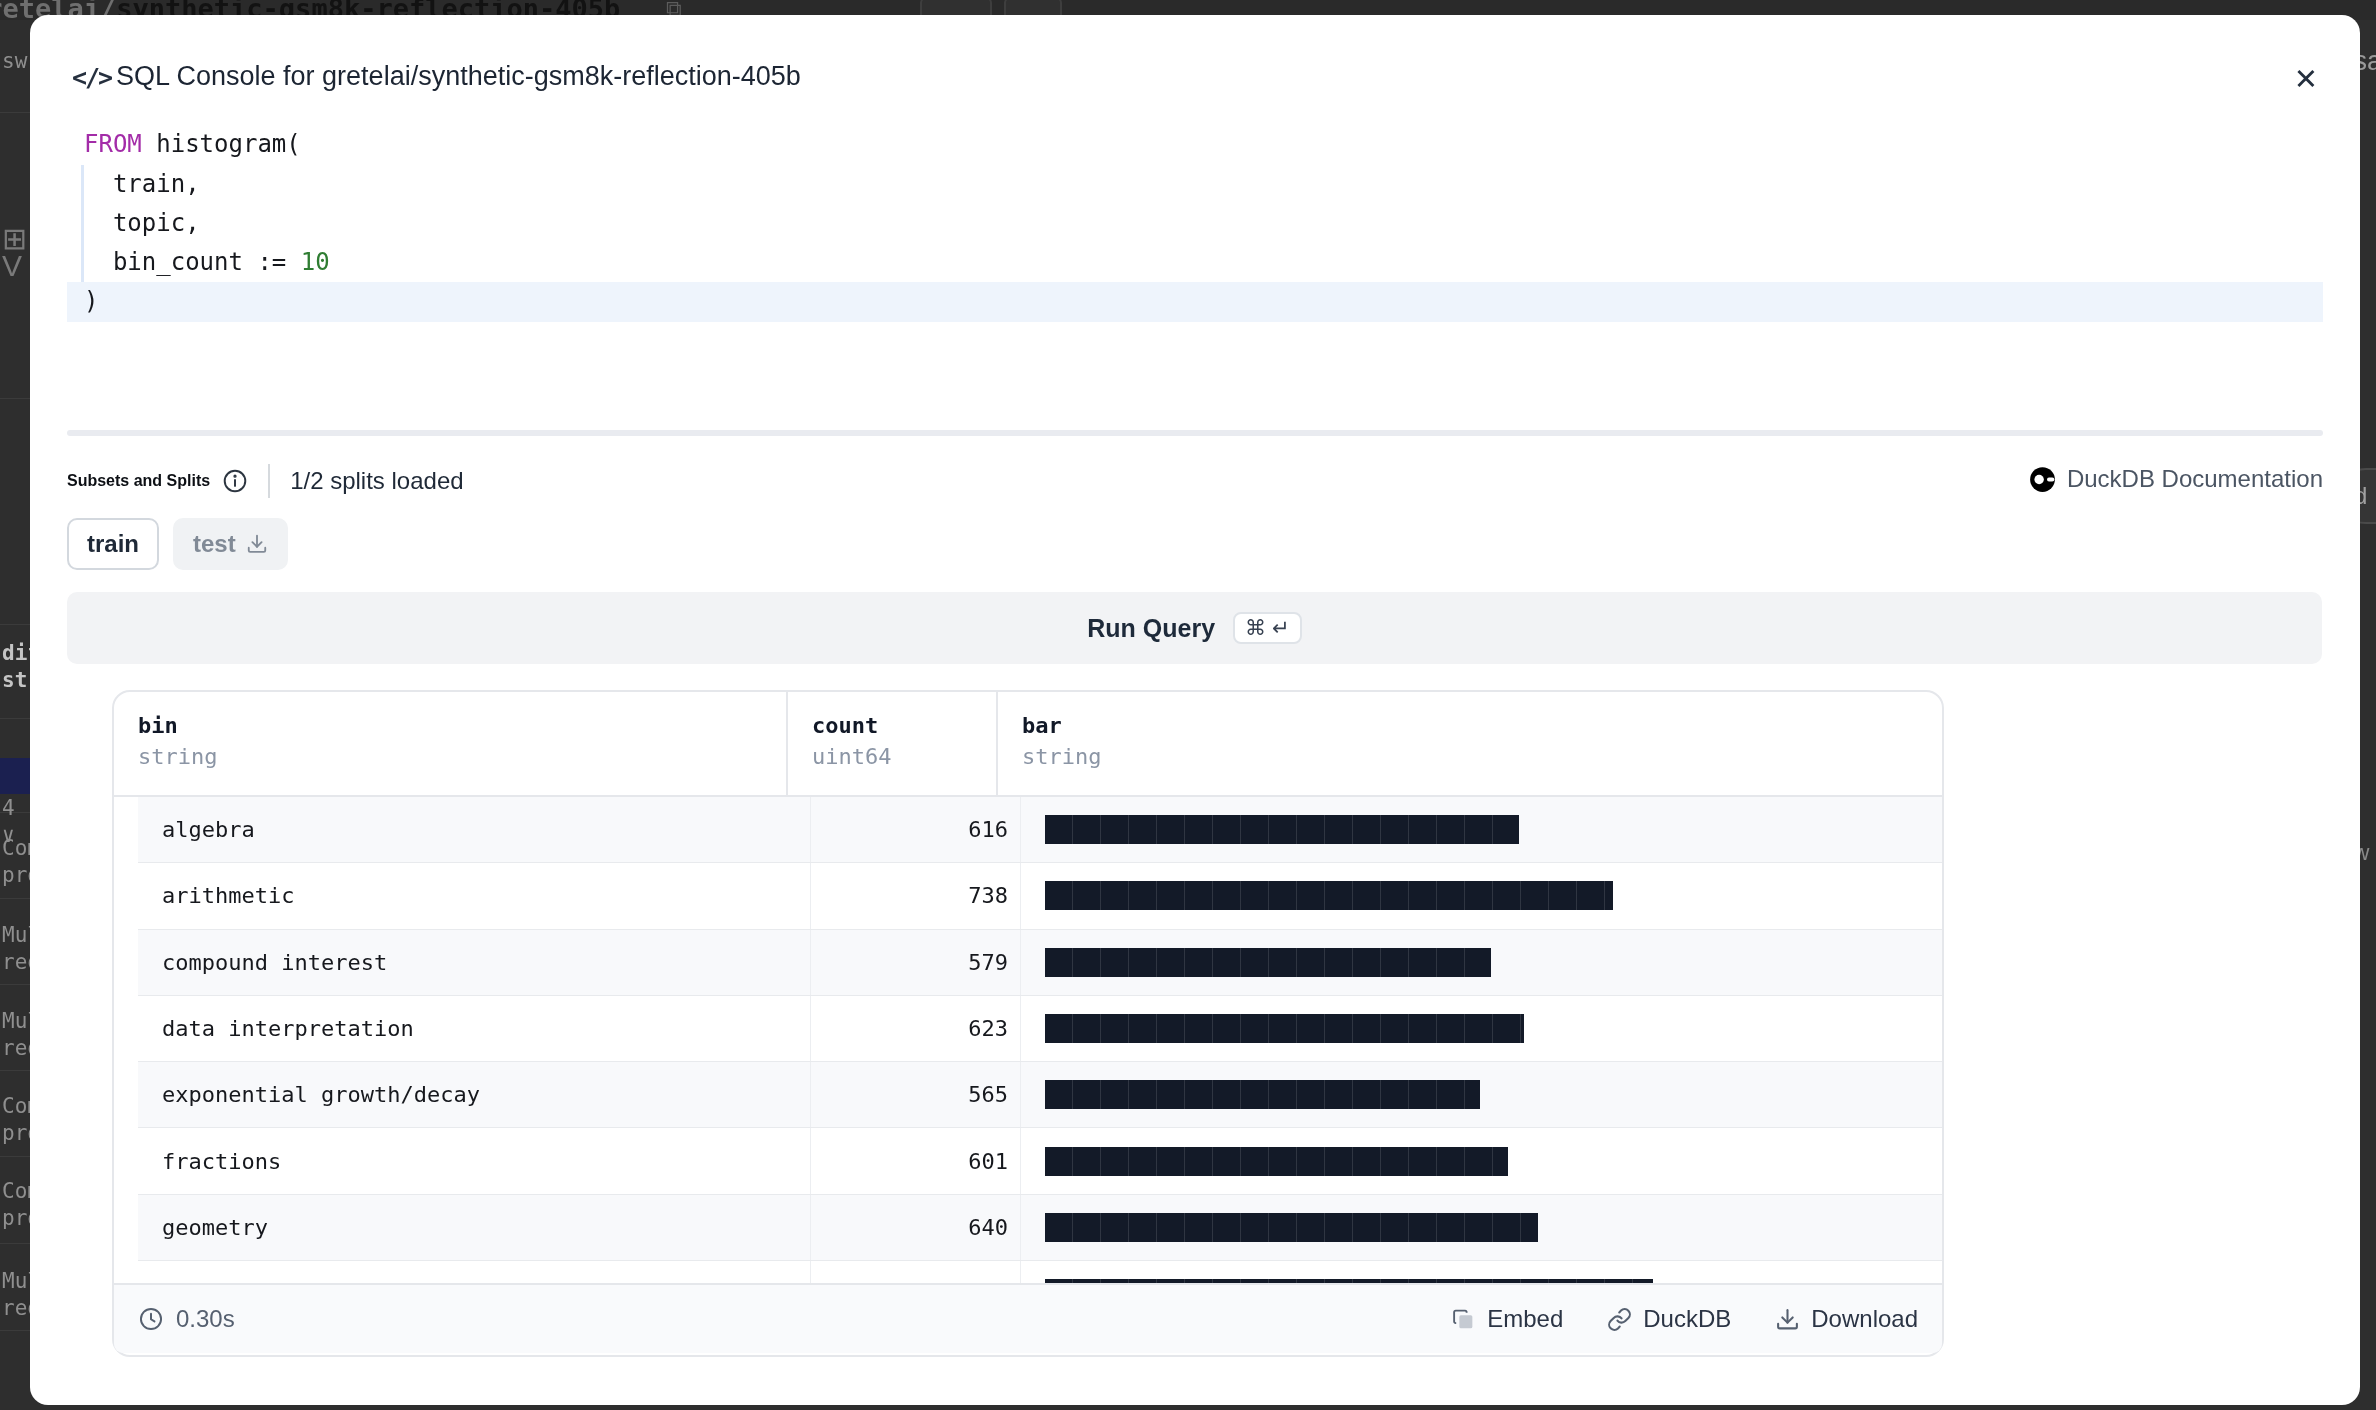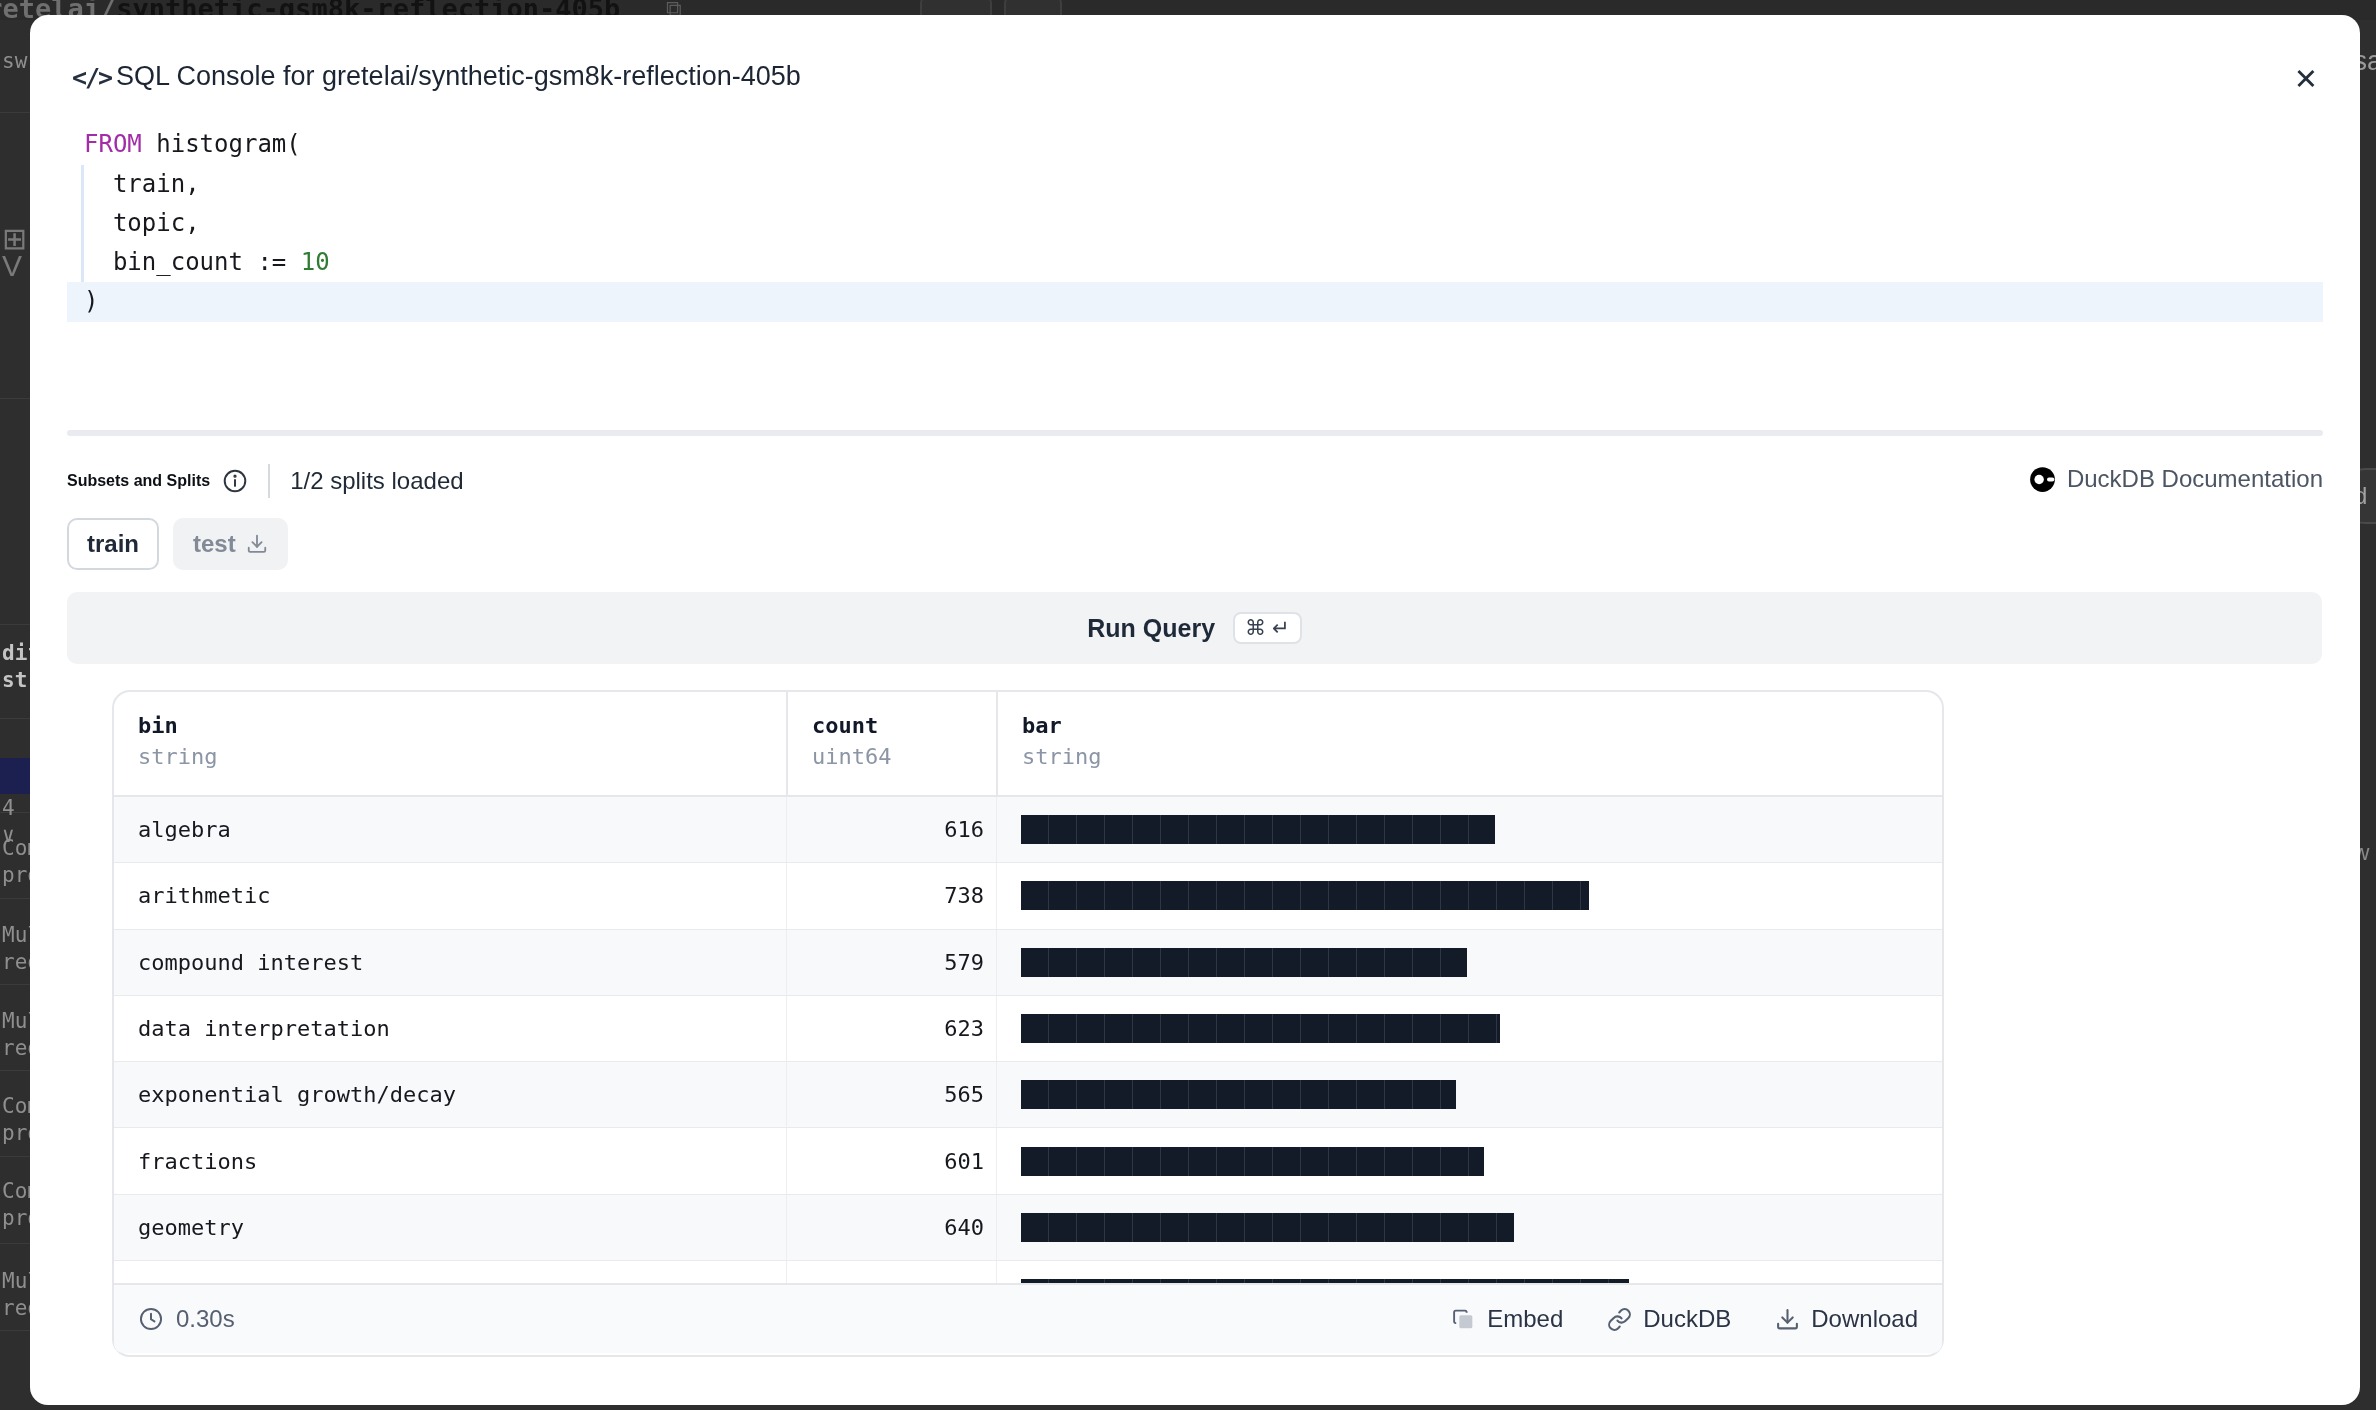--- a/index.html
+++ b/index.html
@@ -61,21 +61,21 @@
 
   
   .tbl { position:absolute; left:37px; top:675px; width:1832px; height:667px; border:2px solid #e5e7eb; border-radius:18px; background:#fff;margin-left:45px; }
   .tbl-head { display:flex; height:105px; border-bottom:2px solid #e5e7eb; }
   .th { padding:18px 0 0 24px; }
   .th .cname { font-family:"DejaVu Sans Mono", monospace; font-size:22px; font-weight:bold; color:#111827; line-height:32px; }
   .th .ctype { font-family:"DejaVu Sans Mono", monospace; font-size:22px; color:#8b95a5; line-height:30px; }
   .col-bin { width:672px; }
   .col-count { width:210px; border-left:2px solid #e5e7eb; }
   .col-bar { flex:1; border-left:2px solid #e5e7eb; }
-  .tbl-body { height:486px; overflow:hidden; }
+  .tbl-body { height:486px; overflow:hidden;padding-left:24px; }
   .tr { display:flex; height:66.3px; border-bottom:1px solid #e8eaed; }
   .tr:nth-child(odd) { background:#f8f9fb; }
   .td { display:flex; align-items:center; font-family:"DejaVu Sans Mono", monospace; font-size:22px; color:#16181d; }
   .td.bin { width:672px; padding-left:24px; }
   .td.count { width:210px; justify-content:flex-end; padding-right:12px; border-left:1px solid #eceef1; }
   .td.bar { flex:1; padding-left:24px; border-left:1px solid #eceef1; }
   .bar-rect { height:29px; background:#131a28; background-image:repeating-linear-gradient(90deg, rgba(255,255,255,0) 0 27px, rgba(255,255,255,.12) 27px 28px); }
   .tbl-footer { height:70px; border-top:2px solid #e5e7eb; background:#f9fafc; border-radius:0 0 9px 9px; display:flex; align-items:center; justify-content:space-between; padding:0 24px; }
   .elapsed { display:flex; align-items:center; gap:12px; color:#566070; font-size:24px; }
   .foot-actions { display:flex; align-items:flex-end; gap:44px; }

